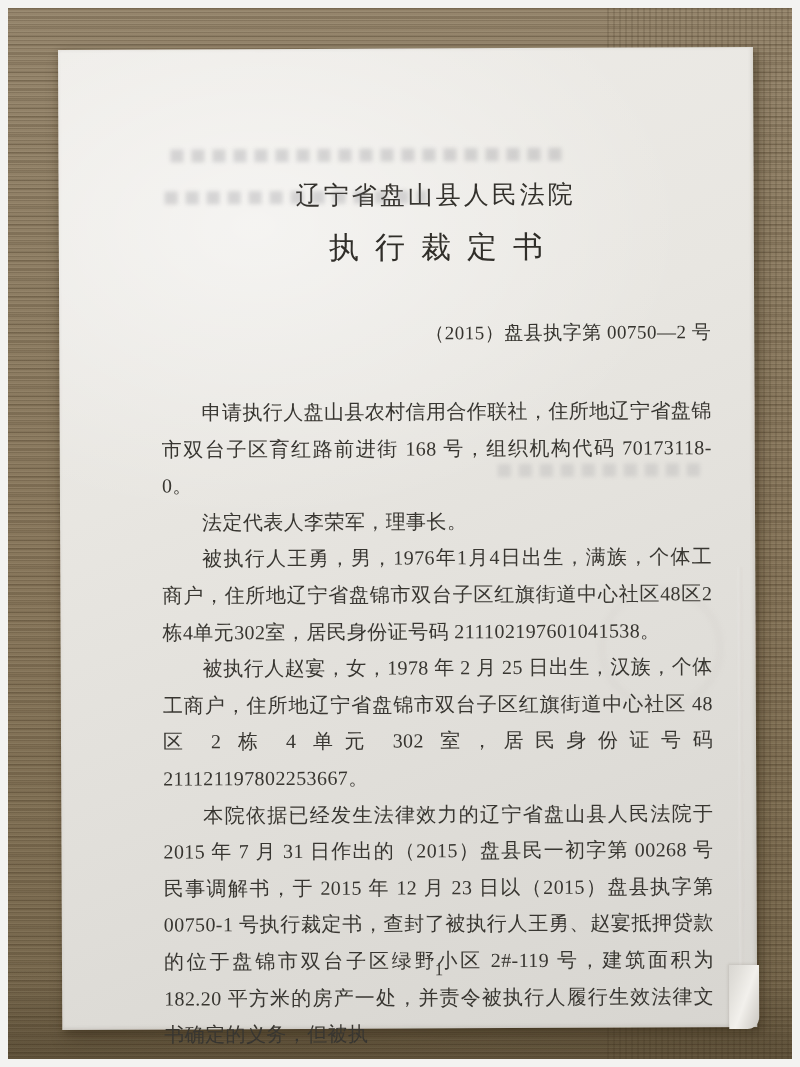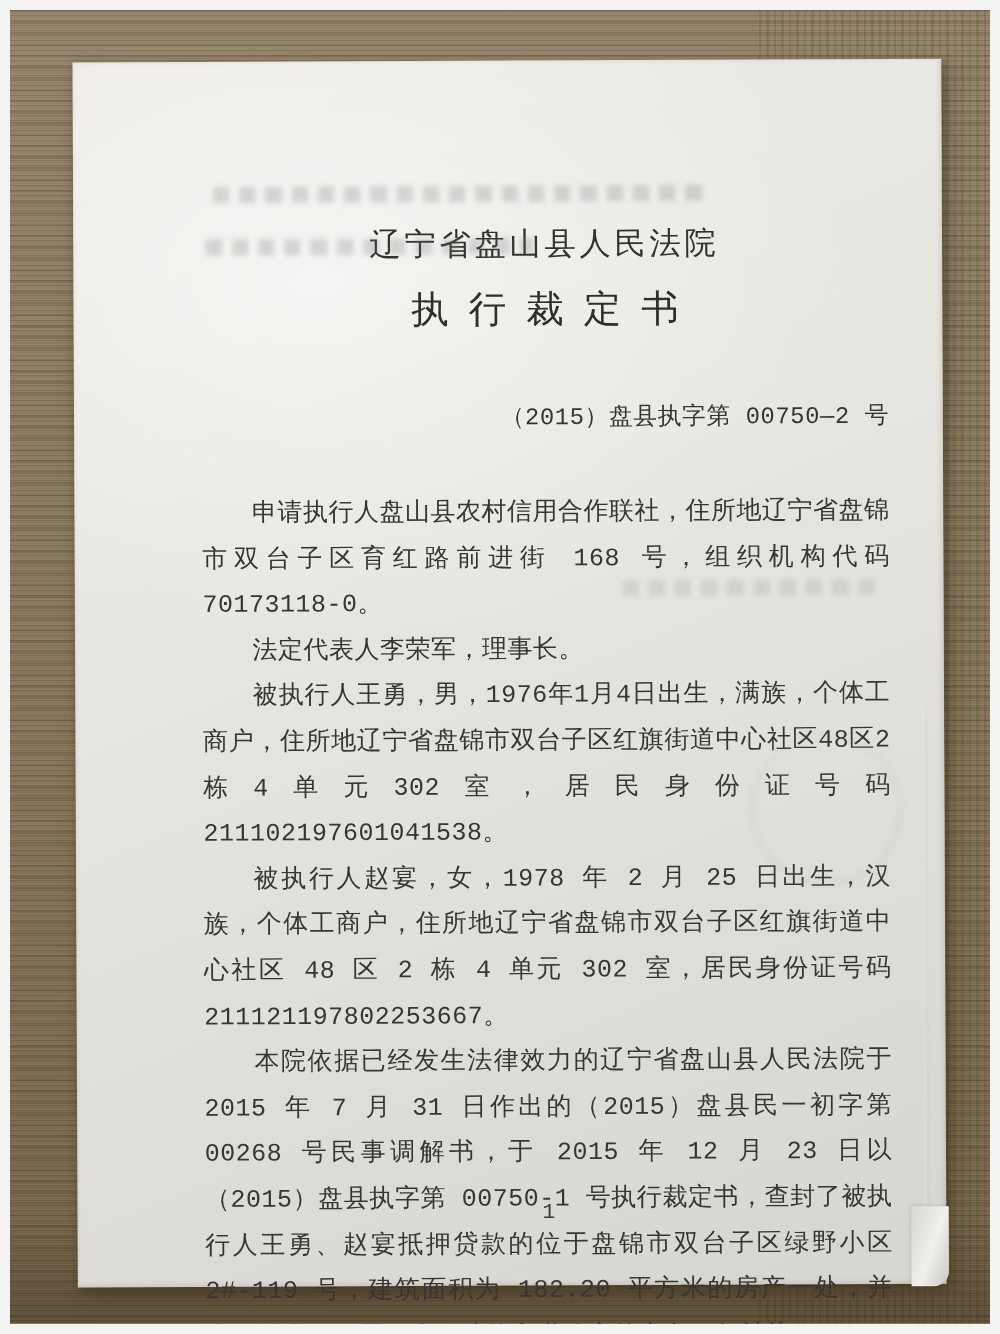--- a/index.html
+++ b/index.html
@@ -17,21 +17,20 @@
     position: absolute;
     left: 8px; top: 8px; right: 8px; bottom: 8px;
     background:
       repeating-linear-gradient(to bottom,
         rgba(50,38,20,0.16) 0 1px, rgba(0,0,0,0) 1px 3px,
         rgba(255,244,220,0.05) 3px 4px),
       repeating-linear-gradient(to bottom,
         rgba(72,57,36,0.20) 0 2px, rgba(0,0,0,0) 2px 9px),
       linear-gradient(to bottom, #95856c 0%, #8d7d63 28%, #87765b 55%, #7e6e53 78%, #73644a 100%);
     overflow: hidden;
-    font-family: Liberation Mono, monospace;
   }
 
   .wood-vgrain {
     position: absolute;
     right: 0; top: 0;
     width: 185px; height: 100%;
     background: repeating-linear-gradient(to right,
       rgba(58,46,28,0.20) 0 2px, rgba(0,0,0,0) 2px 6px);
     opacity: 0.75;
   }

